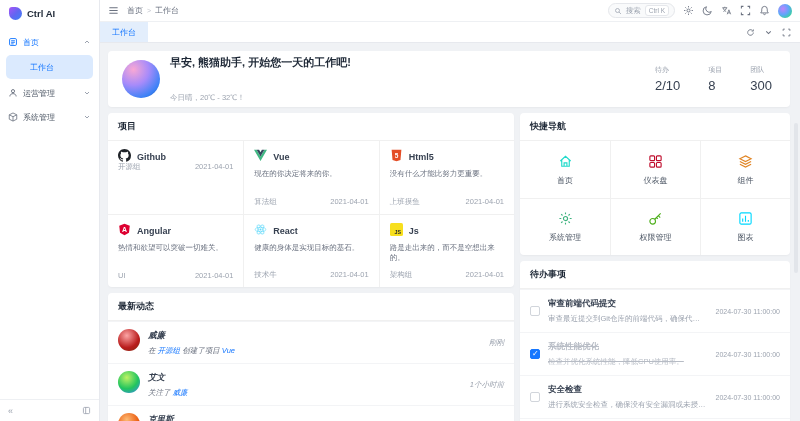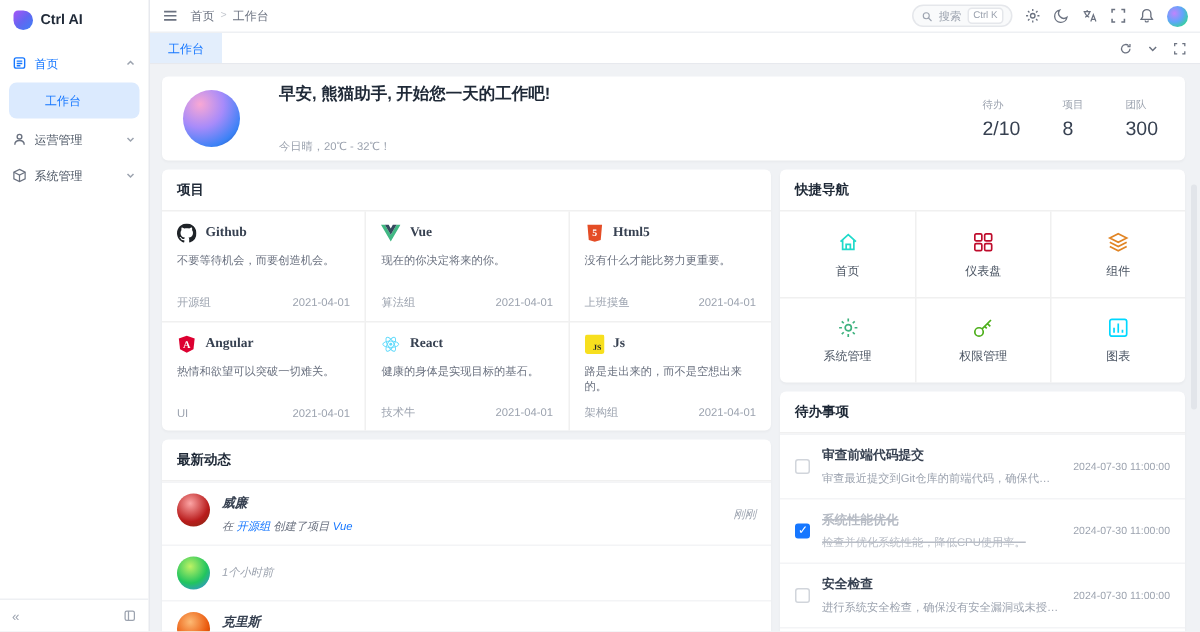--- a/index.html
+++ b/index.html
@@ -40,41 +40,41 @@
   .tab { display:flex; align-items:center; padding:0 12px; font-size:8px; background:#e3eefc; color:#1677ff; cursor:pointer; }
   .tab-spacer { flex:1; }
   .tab-actions { display:flex; align-items:center; gap:9px; padding:0 9px; }
   .tab-actions svg { width:9px; height:9px; stroke:#6b7280; cursor:pointer; }
 
   
   .content { flex:1; overflow:hidden; padding:8px 10px 0 8px; position:relative; }
   .card { background:#fff; border-radius:4px; box-shadow:0 1px 2px rgba(0,0,0,.04); }
   .card-header { padding:7px 10px; font-size:9px; font-weight:bold; color:#1f2937; border-bottom:1px solid #f0f0f0; }
 
-  .welcome { display:flex; align-items:center; gap:26px; padding:8px 14px; margin-bottom:6px; height:56px; }
+  .welcome { display:flex; align-items:center; gap:10px; padding:8px 14px; margin-bottom:6px; height:56px; }
   .avatar-lg { width:38px; height:38px; border-radius:50%; flex-shrink:0; background:radial-gradient(circle at 30% 25%, #f9a8d4 0%, #a78bfa 40%, #3b82f6 75%, #1e3a8a 100%); }
   .w-text { flex:1; min-width:0; }
   .w-title { font-size:11px; font-weight:bold; color:#1f2937; white-space:nowrap; }
   .w-sub { font-size:7.5px; color:#9ca3af; margin-top:23px; }
   .w-stats { display:flex; gap:28px; padding-right:4px; }
   .stat { text-align:left; }
   .stat-label { font-size:7px; color:#9ca3af; margin-bottom:3px; }
   .stat-value { font-size:13px; color:#374151; }
 
   .cols { display:flex; gap:6px; }
   .col-left { width:406px; flex-shrink:0; display:flex; flex-direction:column; gap:6px; }
   .col-right { flex:1; min-width:0; display:flex; flex-direction:column; gap:6px; }
 
   .grid3 { display:grid; grid-template-columns:repeat(3,1fr); }
   .grid3 > div { border-left:1px solid #f0f0f0; border-top:1px solid #f0f0f0; }
   .grid3 > div:nth-child(-n+3) { border-top:none; }
   .grid3 > div:nth-child(3n+1) { border-left:none; }
 
   .proj-cell { padding:8px 10px 7px; min-height:73px; display:flex; flex-direction:column; cursor:pointer; }
-  .p-head { display:flex; align-items:flex-start; gap:6px;font-family:Liberation Serif, serif; }
+  .p-head { display:flex; align-items:flex-end; gap:6px; }
   .p-head svg { width:13px; height:13px; flex-shrink:0; }
   .p-name { font-size:9px; font-weight:bold; color:#374151; }
   .p-desc { font-size:7.5px; color:#6b7280; margin:7px 0 0; flex:1; line-height:1.3; }
   .p-foot { display:flex; justify-content:space-between; font-size:7.5px; color:#9ca3af; }
 
   .qn-cell { height:57px; display:flex; flex-direction:column; align-items:center; justify-content:center; gap:6px; cursor:pointer; }
   .qn-cell svg { width:15px; height:15px; }
   .qn-label { font-size:8px; color:#4b5563; }
 
   .act-row { display:flex; align-items:flex-start; gap:8px; padding:7px 10px; border-top:1px solid #f3f4f6;font-style:italic; }
@@ -251,21 +251,20 @@
             <div class="card-header">项目</div>
             <div class="grid3">
 
               <div class="proj-cell">
                 <div class="p-head">
                   <svg viewBox="0 0 16 16">
                       <path fill="#1f2328" d="M8 0C3.58 0 0 3.58 0 8c0 3.54 2.29 6.53 5.47 7.59.4.07.55-.17.55-.38 0-.19-.01-.82-.01-1.49-2.01.37-2.53-.49-2.69-.94-.09-.23-.48-.94-.82-1.13-.28-.15-.68-.52-.01-.53.63-.01 1.08.58 1.23.82.72 1.21 1.87.87 2.33.66.07-.52.28-.87.51-1.07-1.78-.2-3.64-.89-3.64-3.95 0-.87.31-1.59.82-2.15-.08-.2-.36-1.02.08-2.12 0 0 .67-.21 2.2.82.64-.18 1.32-.27 2-.27s1.36.09 2 .27c1.53-1.04 2.2-.82 2.2-.82.44 1.1.16 1.92.08 2.12.51.56.82 1.27.82 2.15 0 3.07-1.87 3.75-3.65 3.95.29.25.54.73.54 1.48 0 1.07-.01 1.93-.01 2.2 0 .21.15.46.55.38A8.01 8.01 0 0 0 16 8c0-4.42-3.58-8-8-8z"></path>
                     </svg>
                   <span class="p-name">Github</span>
                 </div>
-                <div class="p-desc">不要等待机会，而要创造机会。</div>
                 <div class="p-foot">
                   <span>开源组</span>
                   <span>2021-04-01</span>
                 </div>
               </div>
 
               <div class="proj-cell">
                 <div class="p-head">
                   <svg viewBox="0 0 16 14">
                       <path fill="#41B883" d="M0 0h3.2L8 8.3 12.8 0H16L8 13.8z"></path>
@@ -359,20 +358,27 @@
                   <span class="lnk">开源组</span>
                   <span>创建了项目</span>
                   <span class="lnk">Vue</span>
                 </div>
               </div>
               <span class="act-time">刚刚</span>
             </div>
 
             <div class="act-row">
               <span class="act-avatar av-2"></span>
+              <div class="act-mid">
+                <div class="act-name">艾文</div>
+                <div class="act-content">
+                  <span>关注了</span>
+                  <span class="lnk">威廉</span>
+                </div>
+              </div>
               <span class="act-time">1个小时前</span>
             </div>
 
             <div class="act-row">
               <span class="act-avatar av-3"></span>
               <div class="act-mid">
                 <div class="act-name">克里斯</div>
 
               </div>
 

